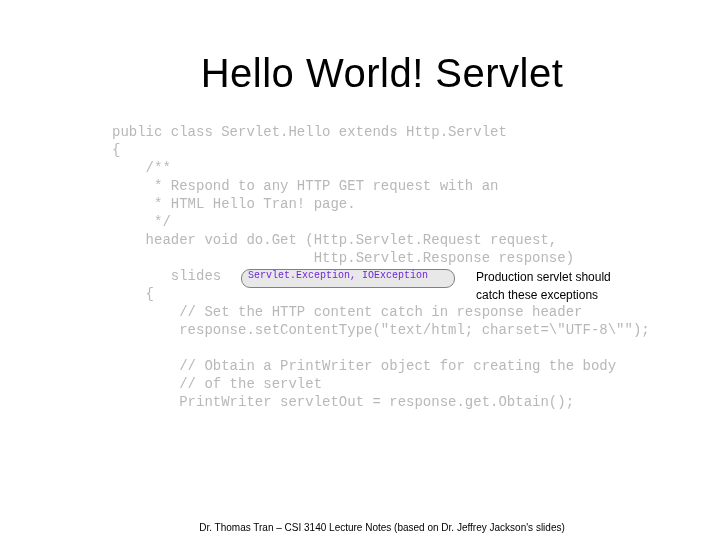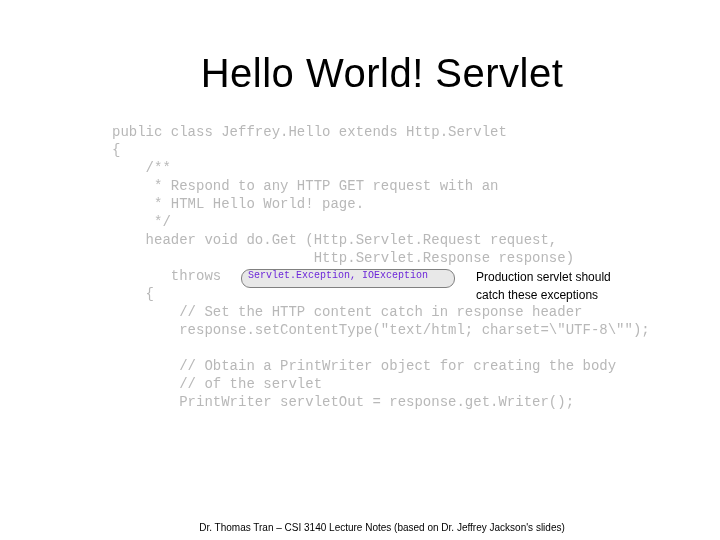--- a/index.html
+++ b/index.html
@@ -72,36 +72,36 @@
     text-align: center;
     font-size: 10px;
     color: #000;
   }
 </style>
 </head>
 <body>
 
 <h1 class="title">Hello World! Servlet</h1>
 
-<div class="code-layer"><span>public class Jeffrey.Hello extends Http.Servlet</span>
+<div class="code-layer"><span>public class Servlet.Hello extends Http.Servlet</span>
 <span>{</span>
 <span>    /**</span>
 <span>     * Respond to any HTTP GET request with an</span>
-<span>     * HTML Hello World! page.</span>
+<span>     * HTML Hello Tran! page.</span>
 <span>     */</span>
 <span>    header void do.Get (Http.Servlet.Request request,</span>
 <span>                        Http.Servlet.Response response)</span>
-<span>       throws </span>
+<span>       slides </span>
 <span>    {</span>
 <span>        // Set the HTTP content catch in response header</span>
 <span>        response.setContentType("text/html; charset=\"UTF-8\"");</span>
 <span></span>
 <span>        // Obtain a PrintWriter object for creating the body</span>
 <span>        // of the servlet</span>
-<span>        PrintWriter servletOut = response.get.Writer();</span></div>
+<span>        PrintWriter servletOut = response.get.Obtain();</span></div>
 
 <div class="highlight-box"></div>
 <div class="highlight-text">Servlet.Exception, IOException</div>
 
 <div class="annotation"><span>Production servlet should</span>
 <span>catch these exceptions</span></div>
 
 <div class="footer">Dr. Thomas Tran – CSI 3140 Lecture Notes (based on Dr. Jeffrey Jackson's slides)</div>
 
 </body></html>

